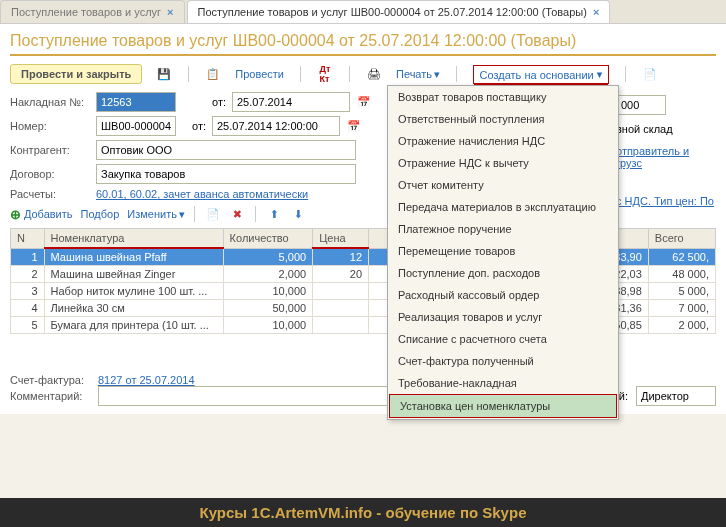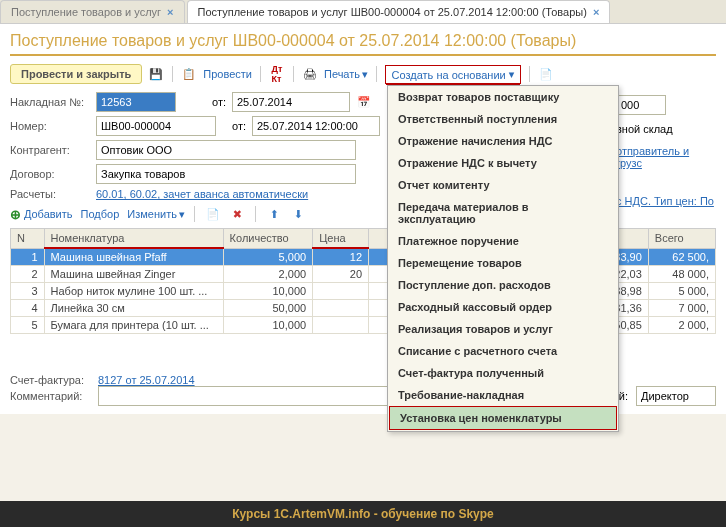--- a/index.html
+++ b/index.html
@@ -7,21 +7,21 @@
   
   .tabs { display: flex; background: #e8e5d8; border-bottom: 1px solid #ccc; height: 24px; }
   .tab { padding: 0 10px; border: 1px solid #ccc; border-bottom: none; margin-right: 2px; border-radius: 4px 4px 0 0; display: flex; align-items: center; gap: 6px; cursor: pointer; }
   .tab.inactive { background: #e8e5d8; color: #777; }
   .tab.active { background: #fff; color: #333; }
   .tab-close { color: #5a8fc7; font-weight: bold; cursor: pointer; }
   
   .content { background: #fff; padding: 8px 10px; }
   .page-title { color: #d4a849; font-size: 16px; border-bottom: 2px solid #d4a849; padding-bottom: 4px; margin-bottom: 8px; }
   
-  .toolbar { display: flex; align-items: center; gap: 6px; margin-bottom: 8px; }
+  .toolbar { display: flex; align-items: center; gap: 14px; margin-bottom: 8px; }
   .btn-primary { background: #fff8c5; border: 1px solid #d4c86a; border-radius: 3px; padding: 3px 10px; cursor: pointer; font-weight: bold; color: #555; }
   .tb-icon { width: 16px; height: 16px; display: inline-flex; align-items: center; justify-content: center; cursor: pointer; }
   .tb-link { color: #2a6bb8; cursor: pointer; display: flex; align-items: center; gap: 2px; }
   .tb-sep { width: 1px; height: 16px; background: #ccc; margin: 0 2px; }
   
   .dropdown-btn { color: #2a6bb8; cursor: pointer; border: 1px solid #b00; padding: 2px 6px; display: inline-flex; align-items: flex-end; gap: 3px; position: relative; }
   .red-underline { position: absolute; bottom: -2px; left: 0; right: 0; height: 2px; background: #b00; }
   
   .form-row { display: flex; align-items: center; margin-bottom: 4px; gap: 6px; }
   .form-label { width: 80px; color: #555; }
@@ -38,29 +38,29 @@
   .green-plus { color: #2a8c2a; font-weight: bold; font-size: 13px; }
   
   .table { width: 100%; border-collapse: collapse; }
   .table th { background: #f0ede0; border: 1px solid #ccc; padding: 3px 6px; text-align: left; font-weight: normal; color: #555; }
   .table td { border: 1px solid #e0ddd0; padding: 2px 6px; color: #444; }
   .table td.num { text-align: right; }
   .table tr.selected td { background: #4a90d9; color: #fff; }
   .th-underline { border-bottom: 2px solid #b00 !important; }
   
   .dropdown-menu { position: absolute; top: 85px; left: 387px; width: 232px; background: #f8f6ec; border: 1px solid #aaa; box-shadow: 2px 2px 5px rgba(0,0,0,0.2); z-index: 100; }
-  .menu-item { padding: 5px 10px; cursor: pointer; color: #333; font-weight: bold; }
+  .menu-item { padding: 5px 10px; cursor: pointer; color: #333; }
   .menu-item.highlighted { background: #c5e0c0; border: 1px solid #b00; margin: 0 1px 1px; }
   
   .right-col { position: absolute; right: 10px; top: 95px; width: 100px; font-size: 11px; }
   .right-col div { margin-bottom: 4px; }
   
   .bottom-row { display: flex; align-items: center; gap: 8px; }
   
-  .footer { position: absolute; bottom: 0; left: 0; right: 0; background: #2a2a2a; color: #d4a849; text-align: center; padding: 6px; font-weight: bold; font-size: 12px; }
+  .footer { position: absolute; bottom: 0; left: 0; right: 0; background: #2a2a2a; color: #d4a849; text-align: center; padding: 6px; font-weight: bold; font-size: 15px; }
 </style>
 </head>
 <body>
 
 <div class="tabs">
   <div class="tab inactive">
     <span>Поступление товаров и услуг</span>
     <span class="tab-close">×</span>
   </div>
   <div class="tab active">
@@ -95,21 +95,21 @@
   <div class="form-row">
     <span class="form-label">Накладная №:</span>
     <input class="input sel" style="width: 80px;" value="12563">
     <span style="margin-left:30px">от:</span>
     <input class="input input-date" value="25.07.2014" style="">
     <span class="icon-btn">📅</span>
   </div>
 
   <div class="form-row">
     <span class="form-label">Номер:</span>
-    <input class="input" style="width: 120px;" value="ШВ00-000004">
+    <input class="input" style="width: 80px;" value="ШВ00-000004">
     <span style="margin-left:10px">от:</span>
     <input class="input input-datetime" value="25.07.2014 12:00:00" style="">
     <span class="icon-btn">📅</span>
   </div>
 
   <div class="form-row">
     <span class="form-label">Контрагент:</span>
     <input class="input input-wide" value="Оптовик ООО" style="">
   </div>
 

